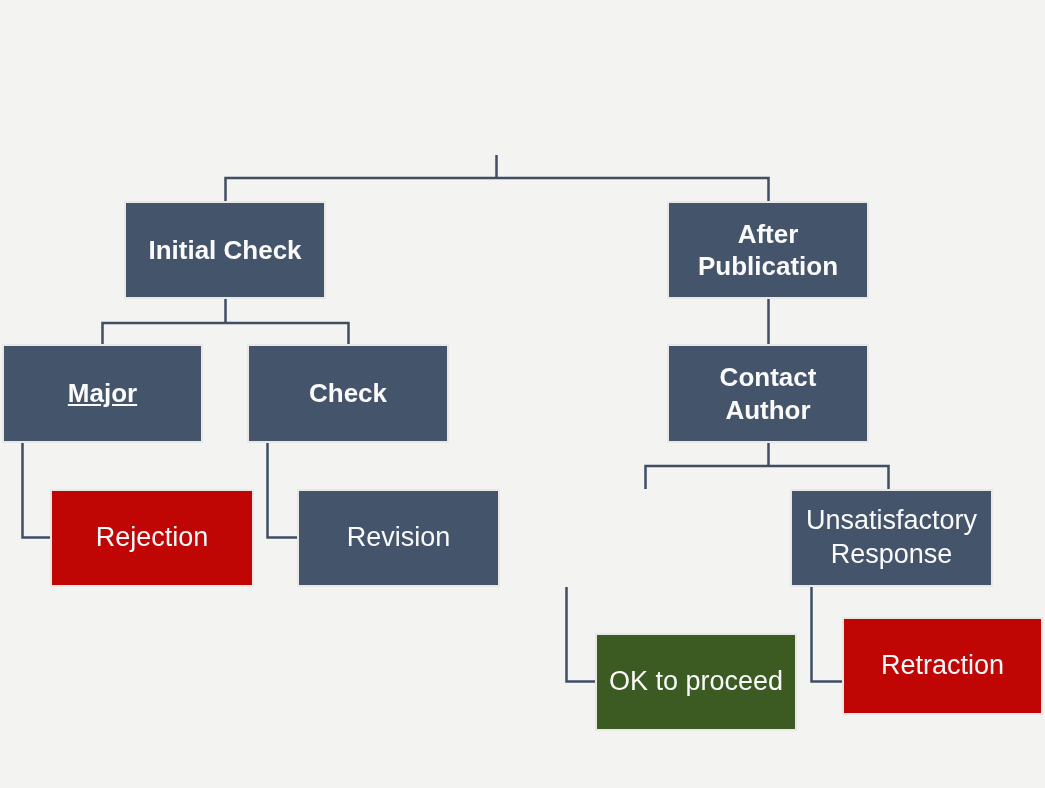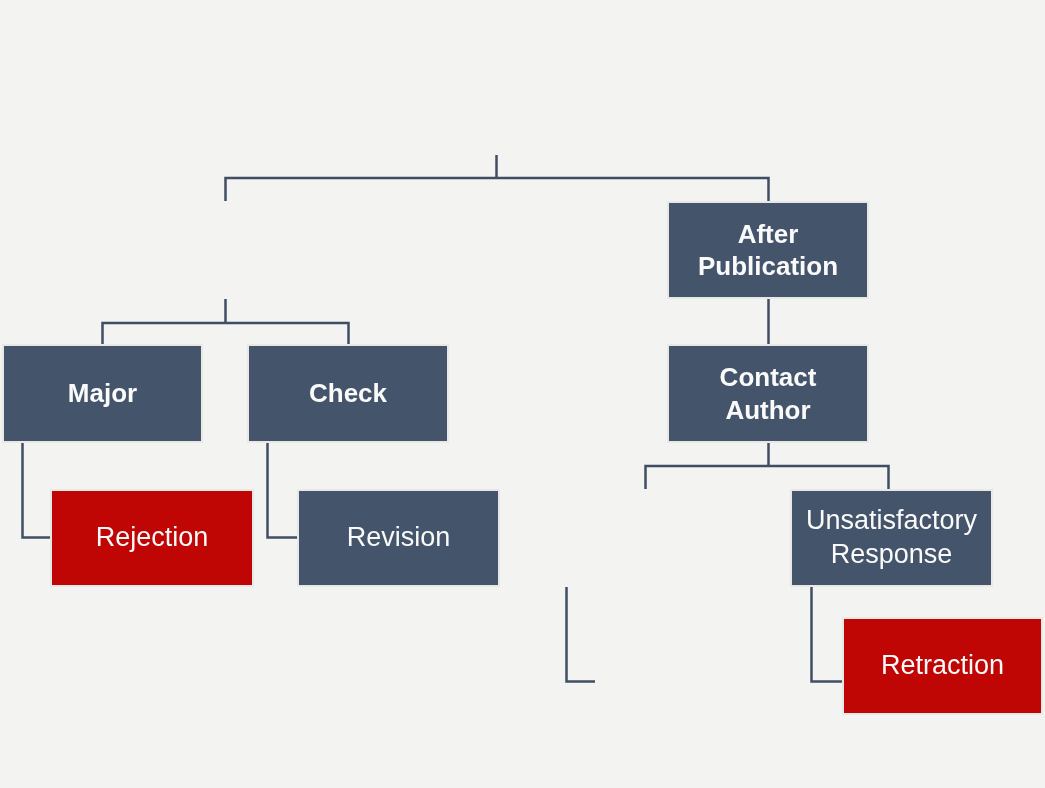--- a/index.html
+++ b/index.html
@@ -36,21 +36,21 @@
   .node.slate { background: var(--slate, #44546a); }
   .node.red   { background: var(--red, #c00505); }
   .node.green { background: var(--green, #3b5b23); }
   .node.bold    { font-weight: bold; font-size: 26px; }
   .node.regular { font-weight: normal; font-size: 27px; }
 
   
   .n-plagiarism      { left: 396px; top: 56px;  width: 202px; height: 99px; }
   .n-initial-check   { left: 124px; top: 201px; width: 202px; height: 98px; }
   .n-after-publication { left: 667px; top: 201px; width: 202px; height: 98px; }
-  .n-major           { left: 2px;   top: 344px; width: 201px; height: 99px; }
+  .n-major           { left: 2px;   top: 344px; width: 201px; height: 99px; text-decoration: underline; }
   .n-minor           { left: 247px; top: 344px; width: 202px; height: 99px; }
   .n-contact-author  { left: 667px; top: 344px; width: 202px; height: 99px; }
   .n-rejection       { left: 50px;  top: 489px; width: 204px; height: 98px; }
   .n-revision        { left: 297px; top: 489px; width: 203px; height: 98px; }
   .n-satisfactory    { left: 543px; top: 489px; width: 204px; height: 98px; }
   .n-unsatisfactory  { left: 790px; top: 489px; width: 203px; height: 98px; }
   .n-ok-to-proceed   { left: 595px; top: 633px; width: 202px; height: 98px; }
   .n-retraction      { left: 842px; top: 617px; width: 201px; height: 98px; }
 </style>
 </head>
@@ -74,32 +74,34 @@
     <polyline points="22.5,443 22.5,537.5 50,537.5"></polyline>
 
     <polyline points="267.5,443 267.5,537.5 297,537.5"></polyline>
 
     <polyline points="566.5,587 566.5,681.5 595,681.5"></polyline>
 
     <polyline points="811.5,587 811.5,681.5 842,681.5"></polyline>
   </svg>
 
 
+  <div class="node slate bold n-initial-check">Initial Check</div>
 
   <div class="node slate bold n-after-publication">After Publication</div>
 
   <div class="node slate bold n-major">Major</div>
 
   <div class="node slate bold n-minor">Check</div>
 
   <div class="node red regular n-rejection">Rejection</div>
 
   <div class="node slate bold n-contact-author">Contact Author</div>
 
   <div class="node slate regular n-revision">Revision</div>
 
 
   <div class="node slate regular n-unsatisfactory">Unsatisfactory Response</div>
 
+  <div class="node green regular n-ok-to-proceed">OK to proceed</div>
 
   <div class="node red regular n-retraction">Retraction</div>
 
 </div>
 
 </body></html>

